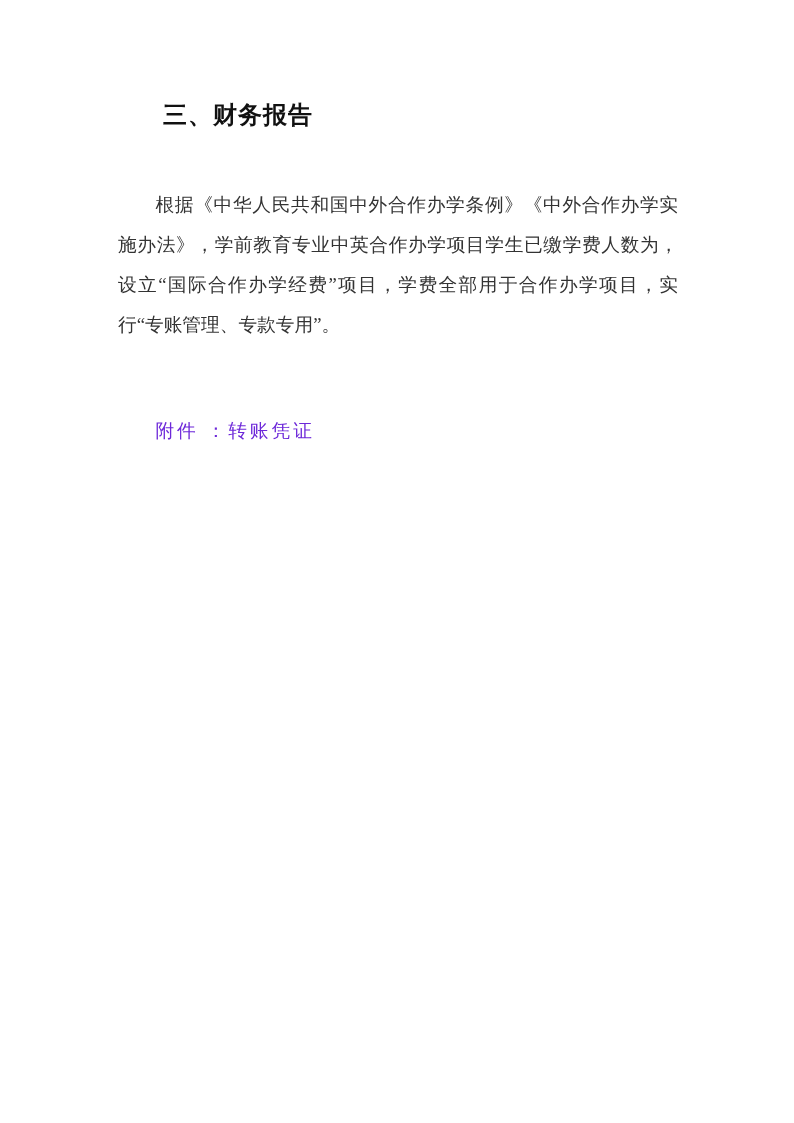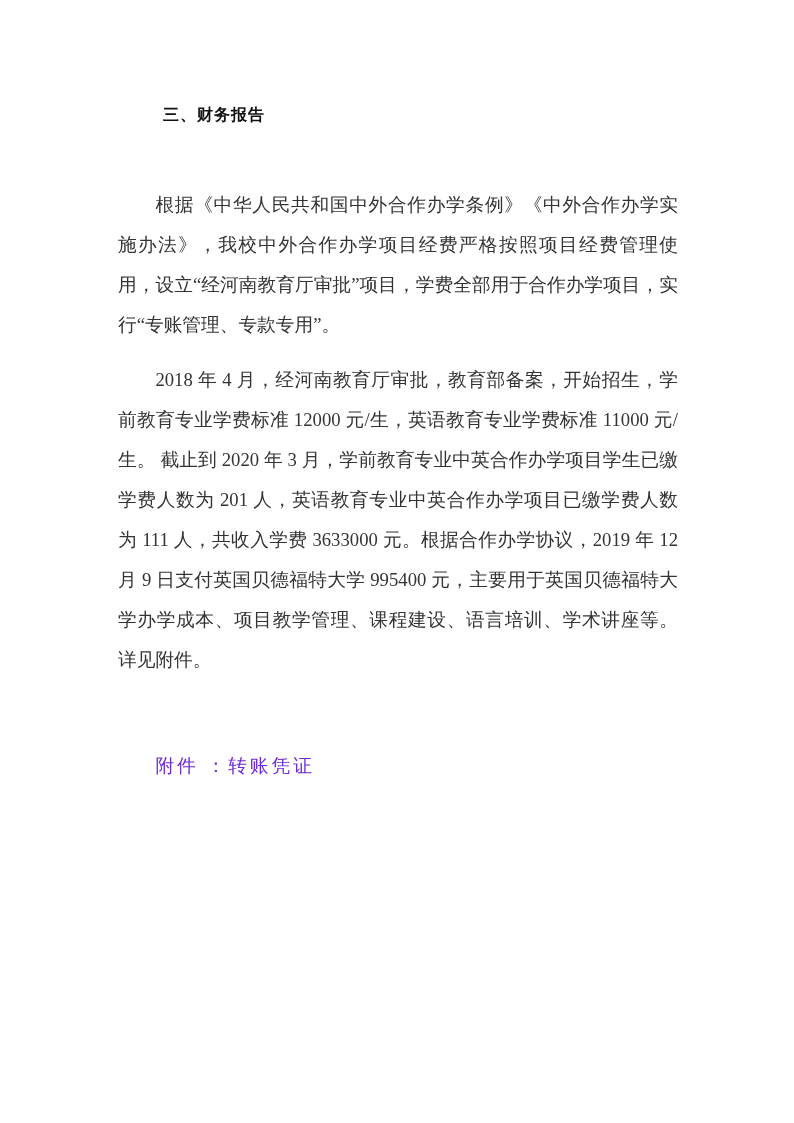--- a/index.html
+++ b/index.html
@@ -16,21 +16,21 @@
     box-sizing: border-box;
     width: 794px;
     height: 1123px;
     background: #ffffff;
     padding: 100px 116px 0 118px;
     font-family: "Liberation Serif", "DejaVu Serif", serif;
   }
   .doc-heading {
     margin: 0 0 0 45px;
     font-family: "Liberation Sans", "DejaVu Sans", sans-serif;
-    font-size: 16px;
+    font-size: 24px;
     font-weight: 700;
     line-height: 30px;
     color: #111111;
     letter-spacing: 1px;
   }
   .para {
     margin: 0;
     width: 560px;
     font-size: 18.7px;
     line-height: 40px;
@@ -54,19 +54,18 @@
     letter-spacing: 3px;
   }
 </style>
 </head>
 <body>
 
 <div class="page">
 
   <h1 class="doc-heading">三、财务报告</h1>
 
-  <p class="para para-policy">根据《中华人民共和国中外合作办学条例》《中外合作办学实施办法》，我校中外合作办学项目经费严格按照项目经费管理使用，设立“经河南教育厅审批”项目，学费全部用于合作办学项目，实行“专账管理、专款专用”。</p>
+  <p class="para para-policy">根据《中华人民共和国中外合作办学条例》《中外合作办学实施办法》，学前教育专业中英合作办学项目学生已缴学费人数为，设立“国际合作办学经费”项目，学费全部用于合作办学项目，实行“专账管理、专款专用”。</p>
 
-  <p class="para para-finance">2018 年 4 月，经河南教育厅审批，教育部备案，开始招生，学前教育专业学费标准 12000 元/生，英语教育专业学费标准 11000 元/生。 截止到 2020 年 3 月，学前教育专业中英合作办学项目学生已缴学费人数为 201 人，英语教育专业中英合作办学项目已缴学费人数为 111 人，共收入学费 3633000 元。根据合作办学协议，2019 年 12 月 9 日支付英国贝德福特大学 995400 元，主要用于英国贝德福特大学办学成本、项目教学管理、课程建设、语言培训、学术讲座等。详见附件。</p>
 
   <p class="attachment-line">附件 ：转账凭证</p>
 
 </div>
 
 </body></html>

